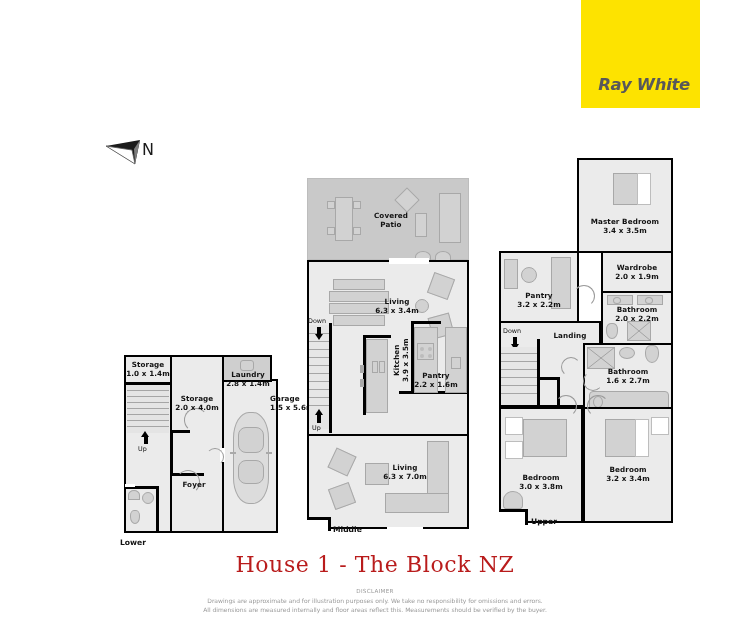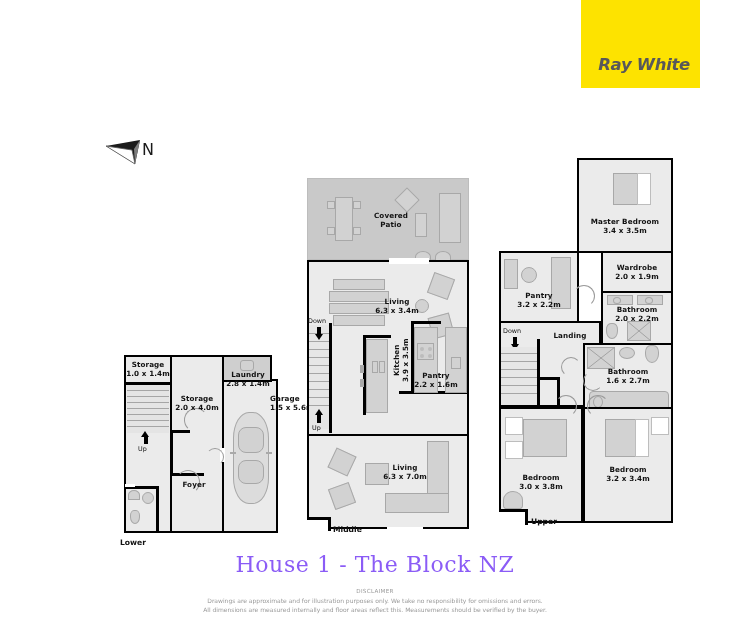--- a/index.html
+++ b/index.html
@@ -10,21 +10,21 @@
     overflow: hidden;
   }
   #page {
     position: relative;
     width: 750px; height: 618px;
     background: #ffffff;
   }
 
   
   #brand-block {
-    position: absolute; left: 581px; top: 0; width: 119px; height: 88px;
+    position: absolute; left: 581px; top: 0; width: 119px; height: 108px;
     background: #fde300;
   }
   #brand-text {
     position: absolute; left: 0; right: 10px; bottom: 14px;
     text-align: right;
     font-family: "DejaVu Sans", sans-serif;
     font-style: italic; font-weight: bold;
     font-size: 16.5px; letter-spacing: -0.3px;
     color: #58585a;
   }
@@ -107,21 +107,21 @@
     border-radius: 50%;
     background: transparent;
   }
 
   
   #plan-title {
     position: absolute; left: 0; right: 0; top: 552px;
     text-align: center;
     font-family: "DejaVu Serif", serif;
     font-size: 22px; font-weight: normal;
-    color: #8b5cf6; letter-spacing: 0.6px;
+    color: #b91c1c; letter-spacing: 0.6px;
   }
   #disclaimer-heading {
     position: absolute; left: 0; right: 0; top: 588px;
     text-align: center;
     font-family: "DejaVu Sans", sans-serif;
     font-size: 5.6px; color: #9a9a9a; letter-spacing: 0.3px;
   }
   .disclaimer-line {
     position: absolute; left: 0; right: 0;
     text-align: center;

